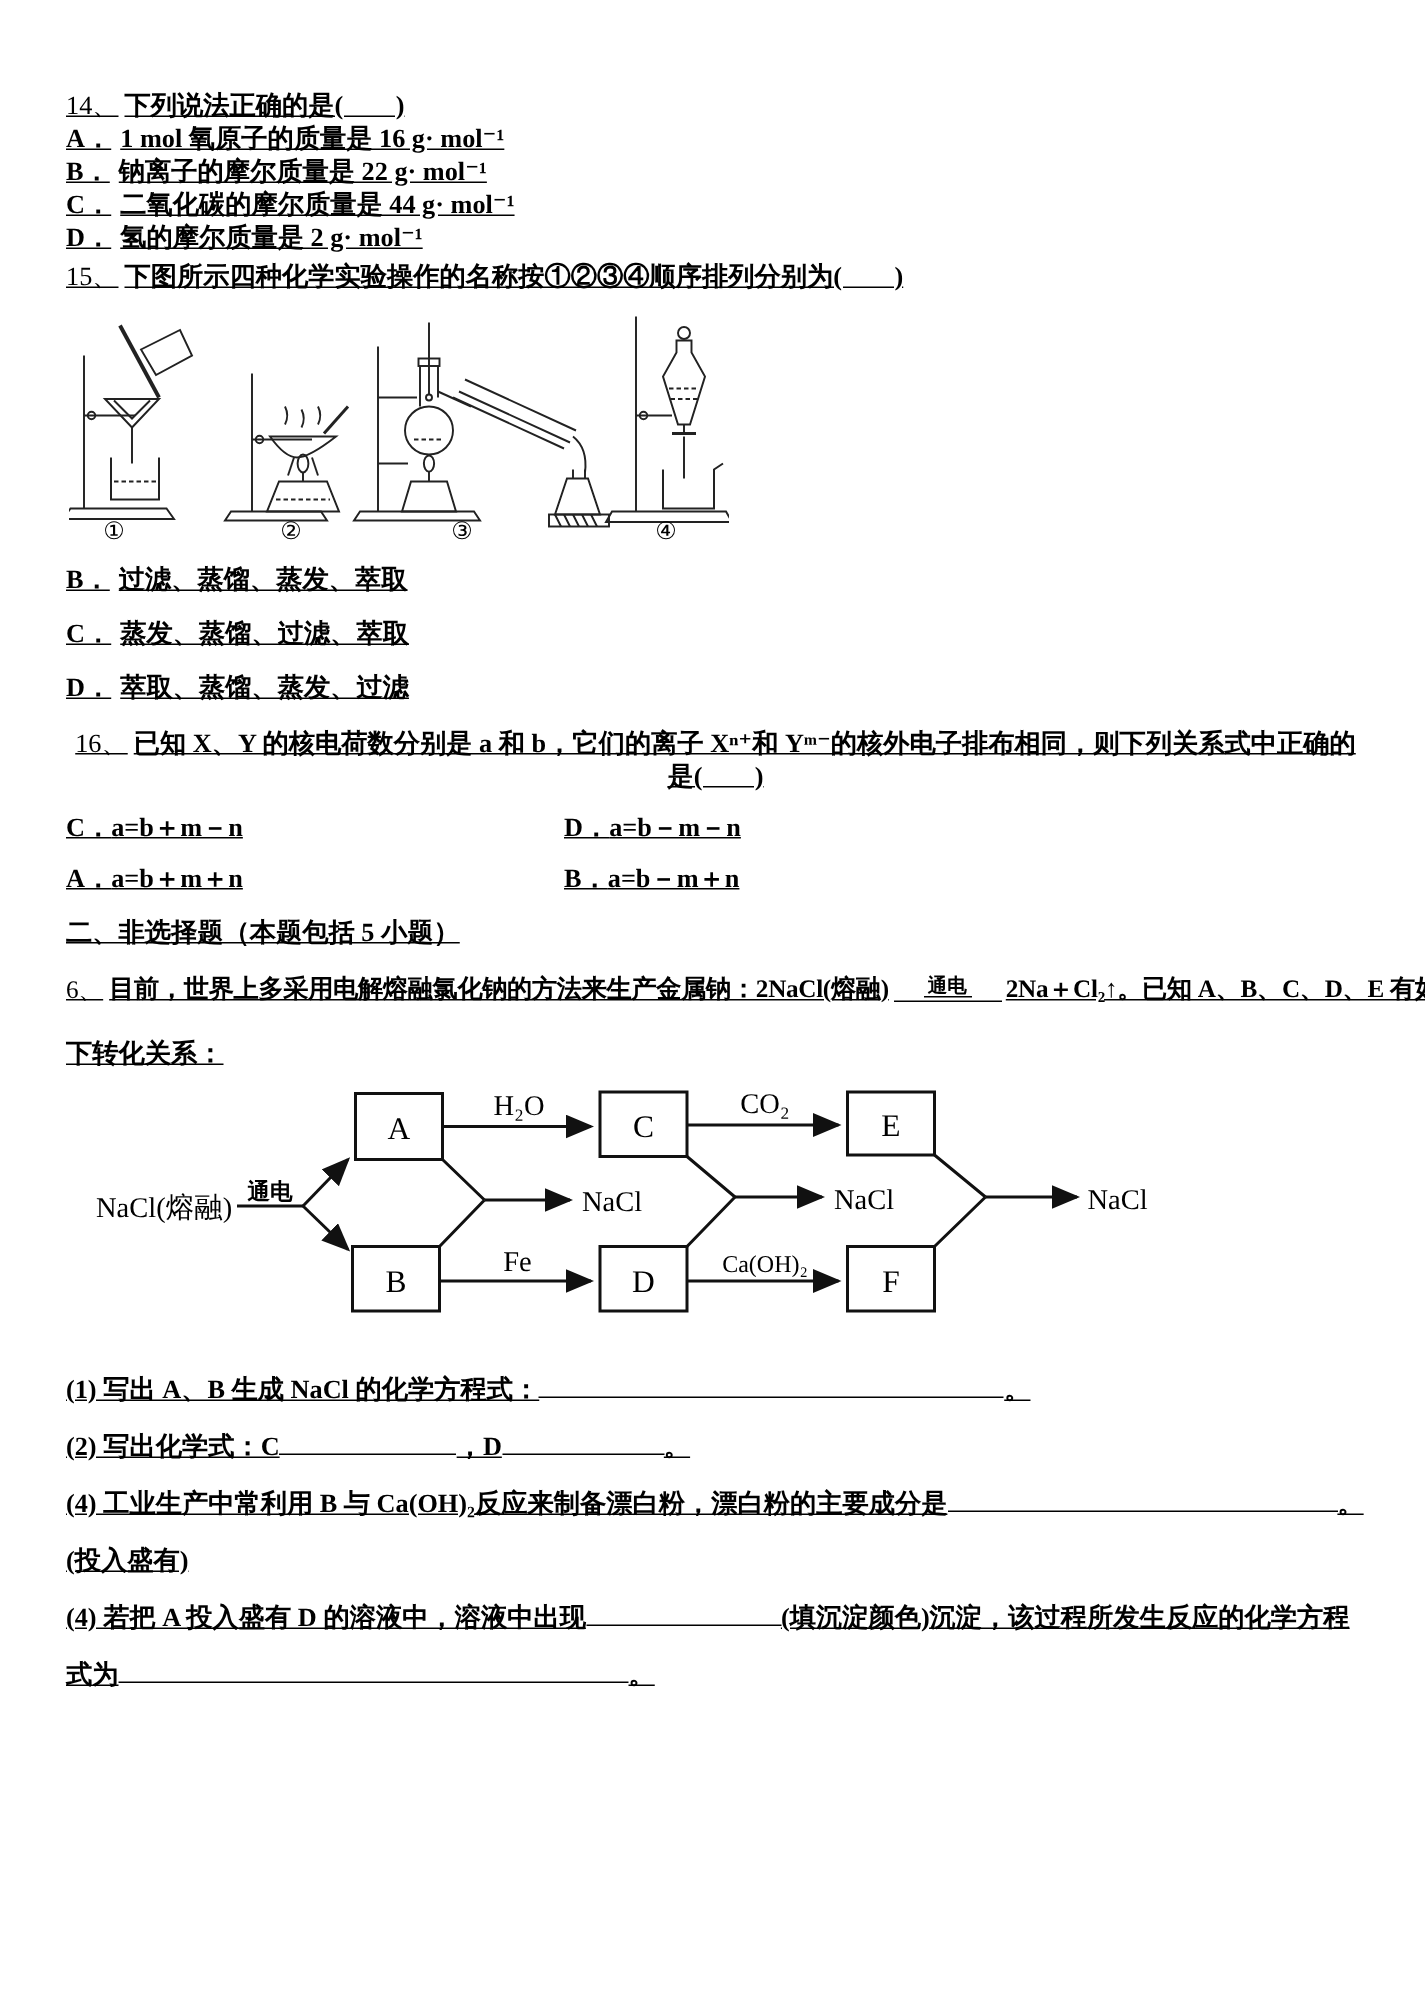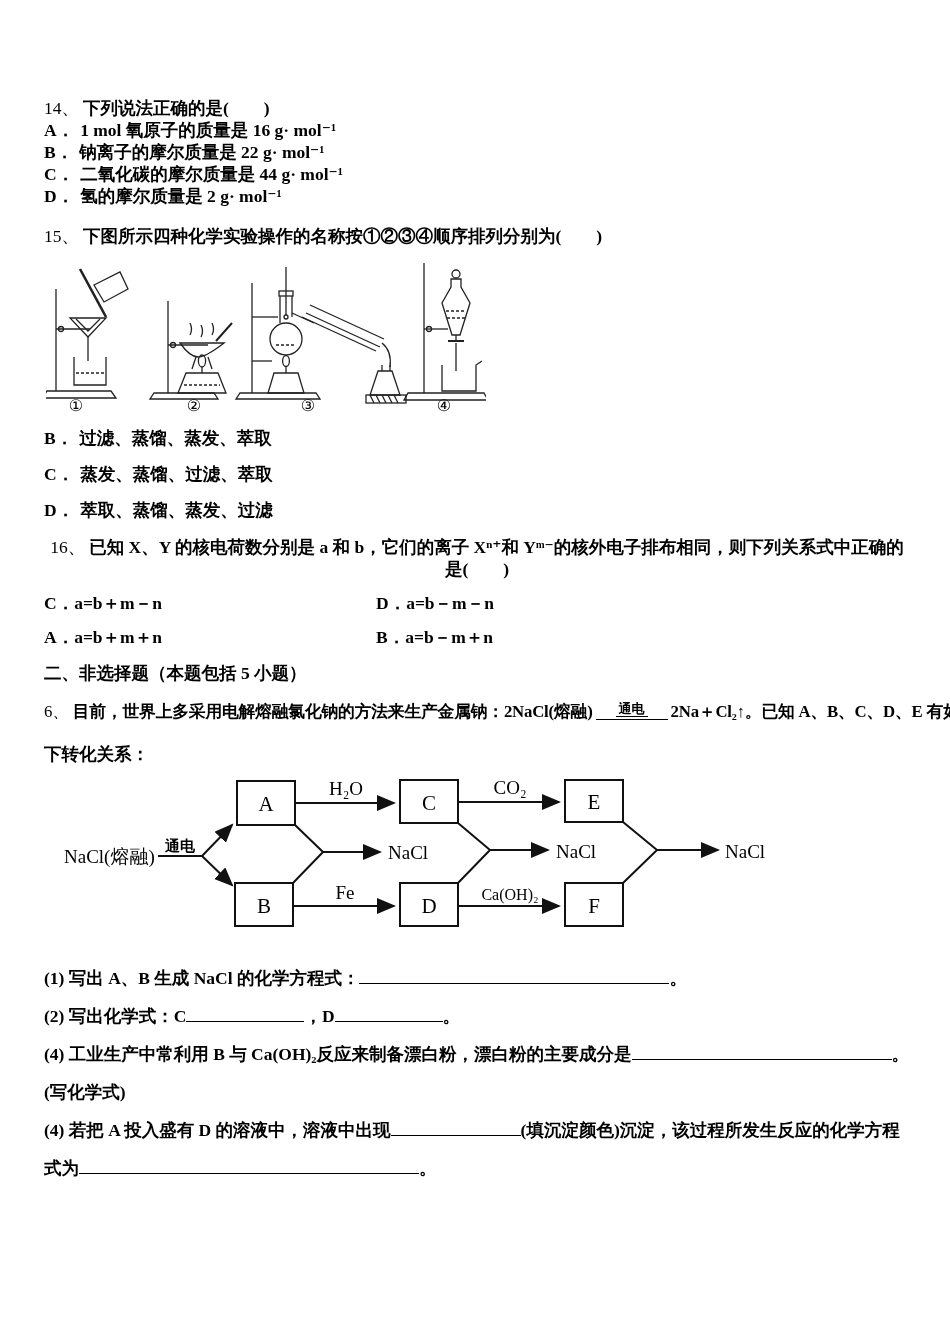--- a/index.html
+++ b/index.html
@@ -2,28 +2,28 @@
 <html><head>
 <meta charset="utf-8">
 <style>
   * { box-sizing: border-box; }
   html, body { margin: 0; padding: 0; background: #ffffff; }
   body {
     width: 950px; height: 1344px; overflow: hidden;
     font-family: "Liberation Serif", "DejaVu Serif", serif;
     color: #000;
   }
-  #page { padding: 97px 40px 0 44px; font-size: 17.5px; line-height: 22px; font-weight: bold; }
+  #page { padding: 59px 40px 0 44px; font-size: 17.5px; line-height: 22px; font-weight: bold; text-decoration: underline; }
 
   .qnum { font-weight: normal; padding-right: 4px; }
   .q-stem { margin-top: 0; }
   .opt { margin-top: 0; }
   .opt .optlabel { padding-right: 6px; }
 
-  .stem-15 { margin-top: 18px; }
+  .stem-15 { margin-top: 4px; }
   .apparatus-wrap { margin: 14px 0 2px 2px; height: 152px; }
   .opt15 { margin-top: 14px; }
 
   .stem-16 { margin-top: 15px; text-align: center; }
   .opt-grid-row { display: flex; margin-top: 12px; }
   .opt-col-a { width: 332px; }
 
   .section-head { margin-top: 14px; }
 
   .q17-line { margin-top: 13px; white-space: nowrap; font-size: 16.8px; letter-spacing: -0.2px; }
@@ -233,21 +233,21 @@
 
   <div class="subq subq-first">
     <span>(1) 写出 A、B 生成 NaCl 的化学方程式：</span><span class="blank blank-w310"></span><span>。</span>
   </div>
   <div class="subq">
     <span>(2) 写出化学式：C</span><span class="blank blank-w118"></span><span>，D</span><span class="blank blank-w108"></span><span>。</span>
   </div>
   <div class="subq">
     <span>(4) 工业生产中常利用 B 与 Ca(OH)₂反应来制备漂白粉，漂白粉的主要成分是</span><span class="blank blank-w260"></span><span>。</span>
   </div>
-  <div class="subq">(写化学式)</div>
+  <div class="subq">(投入盛有)</div>
   <div class="subq">
     <span>(4) 若把 A 投入盛有 D 的溶液中，溶液中出现</span><span class="blank blank-w130"></span><span>(填沉淀颜色)沉淀，该过程所发生反应的化学方程</span>
   </div>
   <div class="subq">
     <span>式为</span><span class="blank blank-w340"></span><span>。</span>
   </div>
 
 </div>
 
 </body></html>

